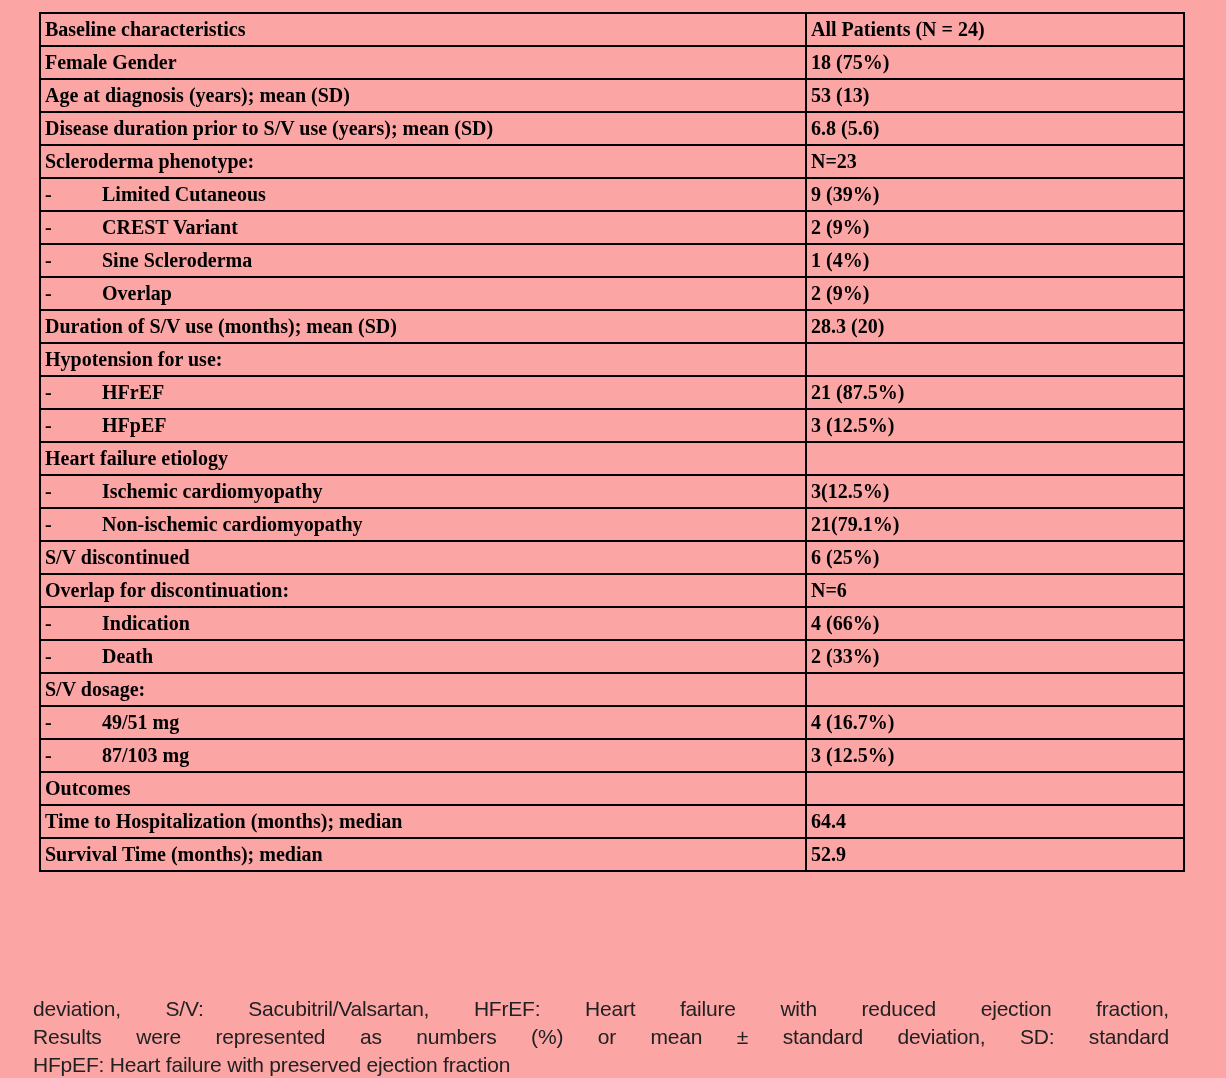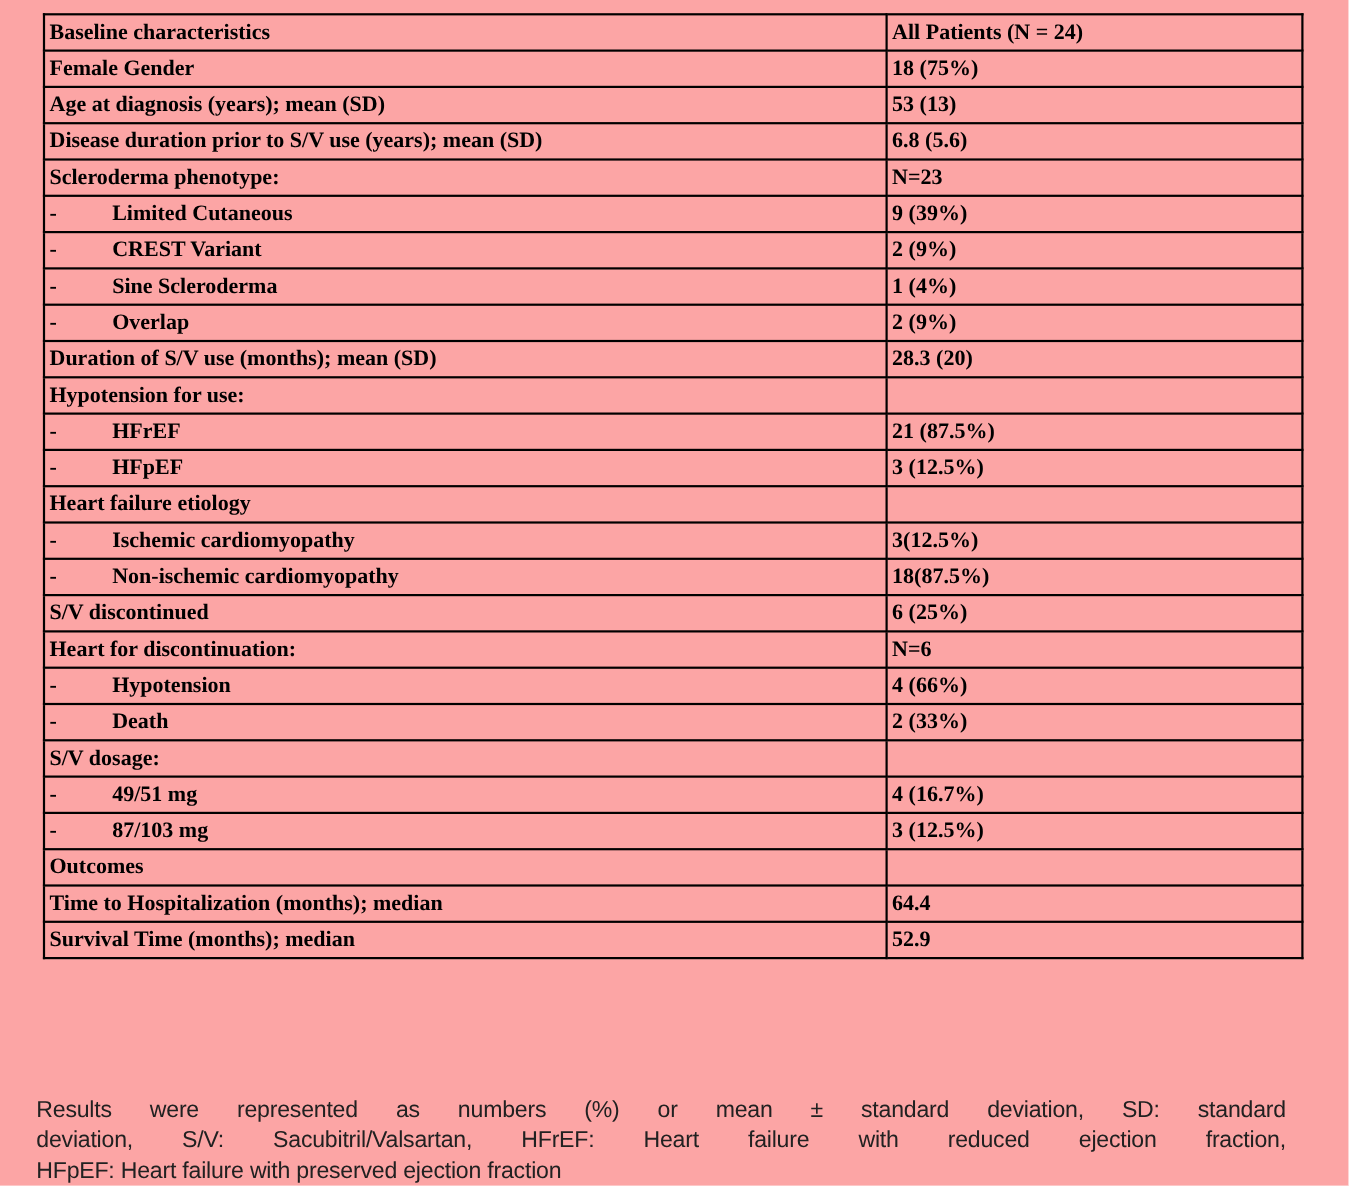--- a/index.html
+++ b/index.html
@@ -126,32 +126,32 @@
         <tr>
           <td>Heart failure etiology</td>
           <td></td>
         </tr>
         <tr>
           <td><span class="dash">-</span><span>Ischemic cardiomyopathy</span></td>
           <td>3(12.5%)</td>
         </tr>
         <tr>
           <td><span class="dash">-</span><span>Non-ischemic cardiomyopathy</span></td>
-          <td>18(87.5%)</td>
+          <td>21(79.1%)</td>
         </tr>
         <tr>
           <td>S/V discontinued</td>
           <td>6 (25%)</td>
         </tr>
         <tr>
-          <td>Heart for discontinuation:</td>
+          <td>Overlap for discontinuation:</td>
           <td>N=6</td>
         </tr>
         <tr>
-          <td><span class="dash">-</span><span>Hypotension</span></td>
+          <td><span class="dash">-</span><span>Indication</span></td>
           <td>4 (66%)</td>
         </tr>
         <tr>
           <td><span class="dash">-</span><span>Death</span></td>
           <td>2 (33%)</td>
         </tr>
         <tr>
           <td>S/V dosage:</td>
           <td></td>
         </tr>
@@ -172,18 +172,18 @@
           <td>64.4</td>
         </tr>
         <tr>
           <td>Survival Time (months); median</td>
           <td>52.9</td>
         </tr>
       </tbody>
   </table>
 
   <div class="footnote">
+    <div class="fn-line fn-justify">deviation, S/V: Sacubitril/Valsartan, HFrEF: Heart failure with reduced ejection fraction,</div>
     <div class="fn-line fn-justify">Results were represented as numbers (%) or mean ± standard deviation, SD: standard</div>
-    <div class="fn-line fn-justify">deviation, S/V: Sacubitril/Valsartan, HFrEF: Heart failure with reduced ejection fraction,</div>
     <div class="fn-line">HFpEF: Heart failure with preserved ejection fraction</div>
   </div>
 
 </div>
 
 </body></html>

